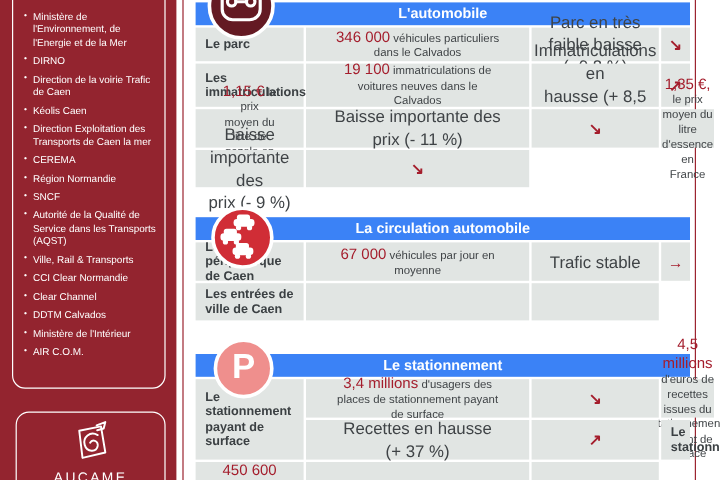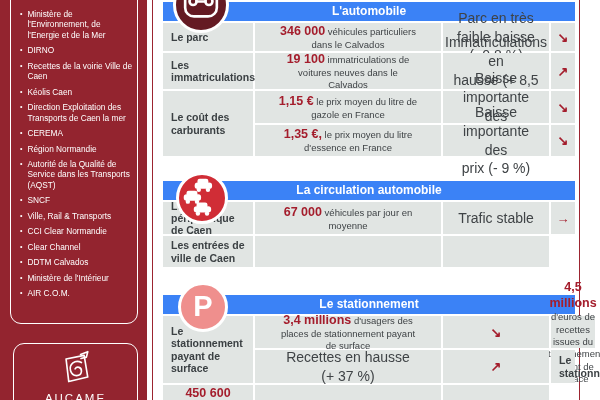--- a/index.html
+++ b/index.html
@@ -36,21 +36,21 @@
   #sec2{top:295px}
   .band{height:19px;background:#3b82f6;}
   .band-title{display:block;text-align:center;line-height:19px;color:#fff;font-size:12px;font-weight:bold;}
   .grid{display:grid;grid-template-columns:90px 186px 106px 24px;gap:2px;margin-top:2px;}
   #sec0 .grid{grid-template-rows:28px 36px 32px 31px;}
   #sec1 .grid{grid-template-rows:32px 31px;}
   #sec2 .grid{grid-template-rows:32px 33px 40px;}
   .cell{background:#e1e5e3;display:flex;align-items:center;box-sizing:border-box;}
   .label{font-weight:bold;font-size:10.5px;color:#3b4043;padding:2px 4px 2px 8px;line-height:1.15;}
   .value{justify-content:center;text-align:center;font-size:9.5px;color:#3f4346;padding:2px 22px;line-height:1.3;}
-  .num{color:#a41d2c;font-weight:bold;font-size:12.5px;}
+  .num{color:#a41d2c;font-weight:normal;font-size:12.5px;}
   .trend{justify-content:center;text-align:center;font-size:14px;color:#3f4346;padding:2px 7px;line-height:1.35;white-space:pre-line;}
   .arrow{justify-content:center;color:#a41d2c;font-size:13px;font-weight:bold;}
   
   .circle{
     position:absolute;border-radius:50%;border:3px solid #fff;box-sizing:border-box;
     display:flex;align-items:center;justify-content:center;z-index:5;
   }
   #icon-car{left:173px;top:-23px;width:56px;height:56px;background:#641a23;}
   #icon-traffic{left:176px;top:172px;width:52px;height:52px;background:#d02d36;}
   #icon-parking{left:178px;top:282px;width:50px;height:50px;background:#ef8f8d;}
@@ -65,45 +65,45 @@
         <li class="partner">
           <span class="bullet">•</span>
           <span class="ptext">Ministère de l'Environnement, de l'Energie et de la Mer</span>
         </li>
         <li class="partner">
           <span class="bullet">•</span>
           <span class="ptext">DIRNO</span>
         </li>
         <li class="partner">
           <span class="bullet">•</span>
-          <span class="ptext">Recettes de la voirie Ville de Caen</span>
+          <span class="ptext">Direction de la voirie Trafic de Caen</span>
         </li>
         <li class="partner">
           <span class="bullet">•</span>
           <span class="ptext">Kéolis Caen</span>
         </li>
         <li class="partner">
           <span class="bullet">•</span>
           <span class="ptext">Direction Exploitation des Transports de Caen la mer</span>
         </li>
         <li class="partner">
           <span class="bullet">•</span>
           <span class="ptext">CEREMA</span>
         </li>
         <li class="partner">
           <span class="bullet">•</span>
           <span class="ptext">Région Normandie</span>
         </li>
         <li class="partner">
           <span class="bullet">•</span>
+          <span class="ptext">SNCF</span>
+        </li>
+        <li class="partner">
+          <span class="bullet">•</span>
           <span class="ptext">Autorité de la Qualité de Service dans les Transports (AQST)</span>
-        </li>
-        <li class="partner">
-          <span class="bullet">•</span>
-          <span class="ptext">SNCF</span>
         </li>
         <li class="partner">
           <span class="bullet">•</span>
           <span class="ptext">Ville, Rail &amp; Transports</span>
         </li>
         <li class="partner">
           <span class="bullet">•</span>
           <span class="ptext">CCI Clear Normandie</span>
         </li>
         <li class="partner">
@@ -151,21 +151,20 @@
       <div class="cell trend">Parc en très faible baisse
 (- 0,8 %)</div>
       <div class="cell arrow">↘</div>
       <div class="cell label">Les immatriculations</div>
       <div class="cell value">
         <span><b class="num">19 100</b> immatriculations de voitures neuves dans le Calvados</span>
       </div>
       <div class="cell trend">Immatriculations en
 hausse (+ 8,5 %)</div>
       <div class="cell arrow">↗</div>
-      <div class="cell label" style="grid-row: span 2;">Le coût des carburants</div>
       <div class="cell value">
         <span><b class="num">1,15 €</b> le prix moyen du litre de gazole en France</span>
       </div>
       <div class="cell trend">Baisse importante des
 prix (- 11 %)</div>
       <div class="cell arrow">↘</div>
       <div class="cell value">
         <span><b class="num">1,35 €,</b> le prix moyen du litre d'essence en France</span>
       </div>
       <div class="cell trend">Baisse importante des

